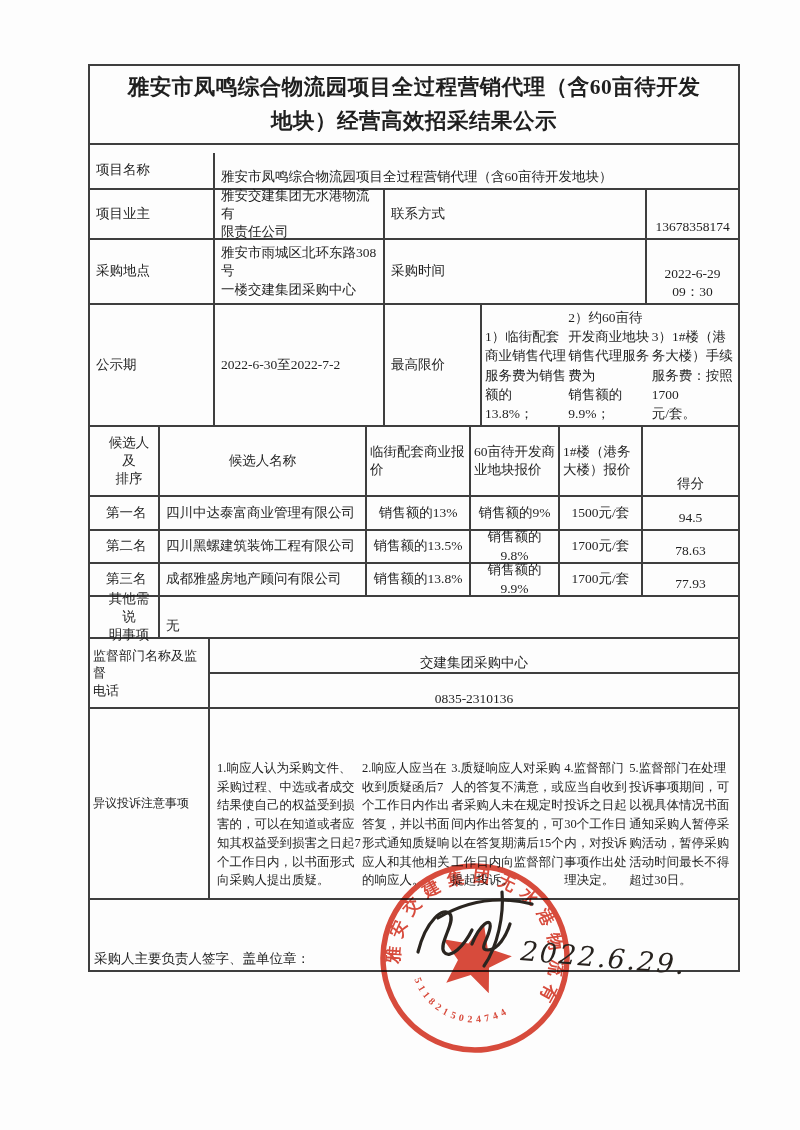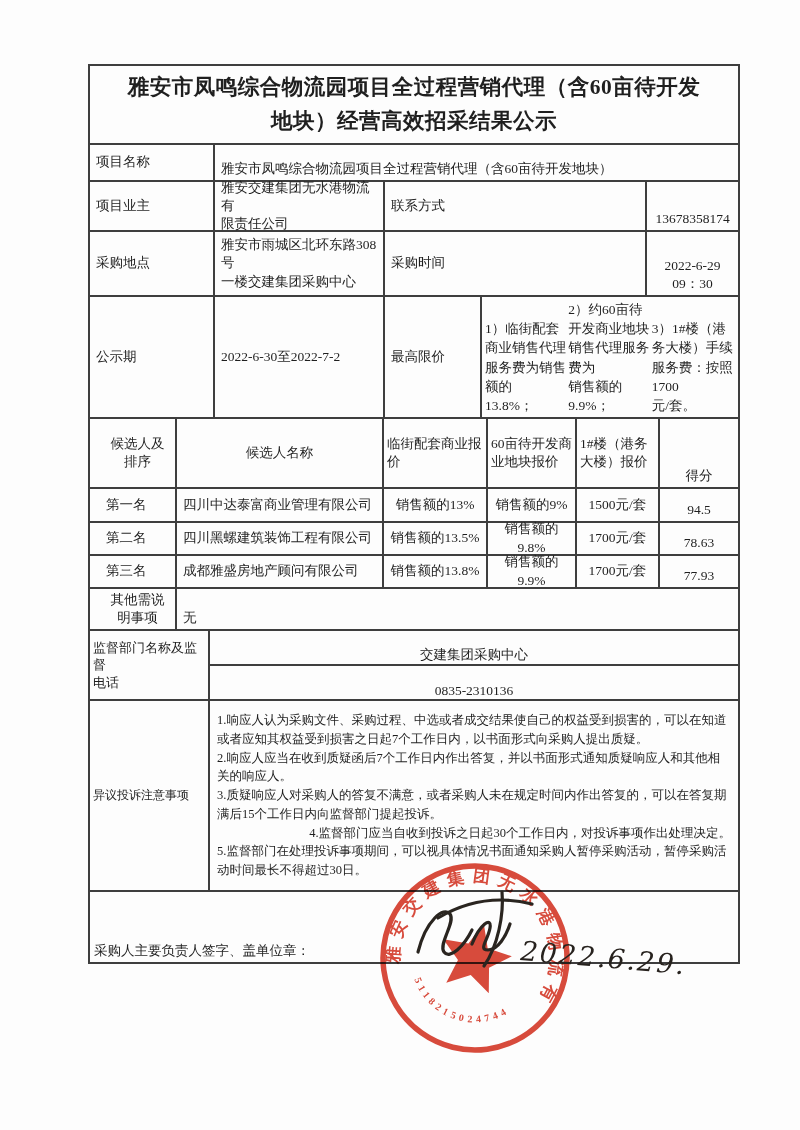--- a/index.html
+++ b/index.html
@@ -23,43 +23,43 @@
     display:flex;align-items:center;
     padding:2px 6px;
     font-size:13.5px;line-height:1.35;
   }
   .c:last-child{border-right:none;flex:1;align-items:flex-end;}
   .txt{white-space:pre-line;}
   .ctr{justify-content:center;text-align:center;}
   .tight{padding:2px 3px;}
   
   .h-title{height:79px;}
-  .h37{height:37px;}  .h50{height:50px;}  .h65{height:65px;}
+  .h37{height:37px;margin-top:8px;}  .h50{height:50px;}  .h65{height:65px;}
   .h122{height:122px;} .h70{height:70px;}
   .h34{height:34px;}  .h33{height:33px;}  .h42{height:42px;}
   .h191{height:191px;}
   
   .w125{width:125px;flex:none;}
   .w170{width:170px;flex:none;}
   .w262{width:262px;flex:none;}
   .w97{width:97px;flex:none;}
-  .w87{width:87px;flex:none;padding-left:16px;}
+  .w87{width:70px;flex:none;padding-left:16px;}
   .w207{width:207px;flex:none;}
   .w96{width:104px;flex:none;}
   .w89{width:89px;flex:none;}
   .w83{width:83px;flex:none;}
   .w120{width:120px;flex:none;}
   .title-cell{
     flex:1;display:flex;align-items:center;justify-content:center;
     text-align:center;font-size:21.5px;font-weight:bold;
     line-height:1.55;padding:0 10px;letter-spacing:.5px;
   }
   .list-cell{flex-direction:row;align-items:flex-start;justify-content:center;}
   .list-cell .item{font-size:13.5px;line-height:1.42;white-space:pre-line;}
-  .obj-cell{flex-direction:column;align-items:flex-start;justify-content:center;padding:8px 7px;}
+  .obj-cell{flex-direction:row;align-items:flex-start;justify-content:center;padding:8px 7px;}
   .obj-cell .item{font-size:12.5px;line-height:1.5;}
   .stack{flex:1;display:flex;flex-direction:column;}
   .subcell{
     flex:1;display:flex;align-items:flex-end;justify-content:center;
     font-size:13.5px;border-bottom:2px solid #3e3e3e;box-sizing:border-box;
   }
   .subcell:last-child{border-bottom:none;}
   .seal-svg{position:absolute;left:360px;top:843px;mix-blend-mode:multiply;opacity:.92;}
   .sig-svg{position:absolute;left:380px;top:868px;}
 </style>

